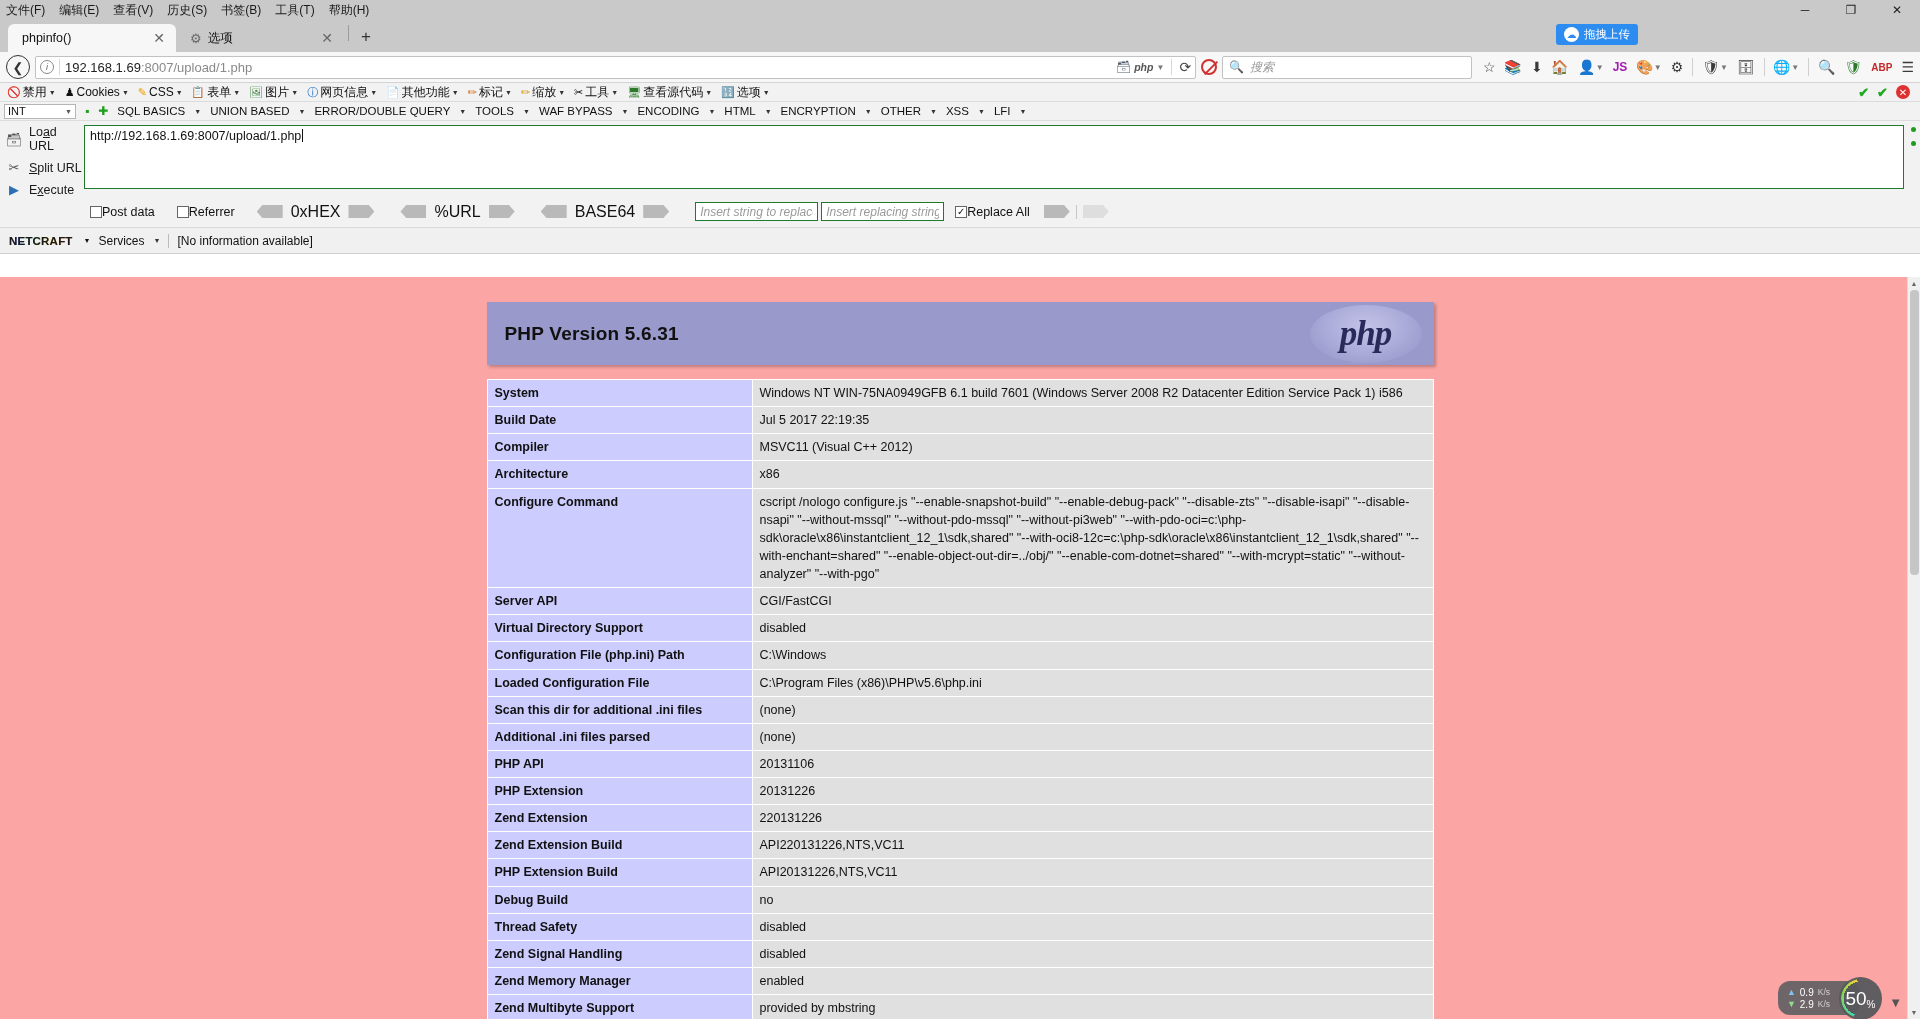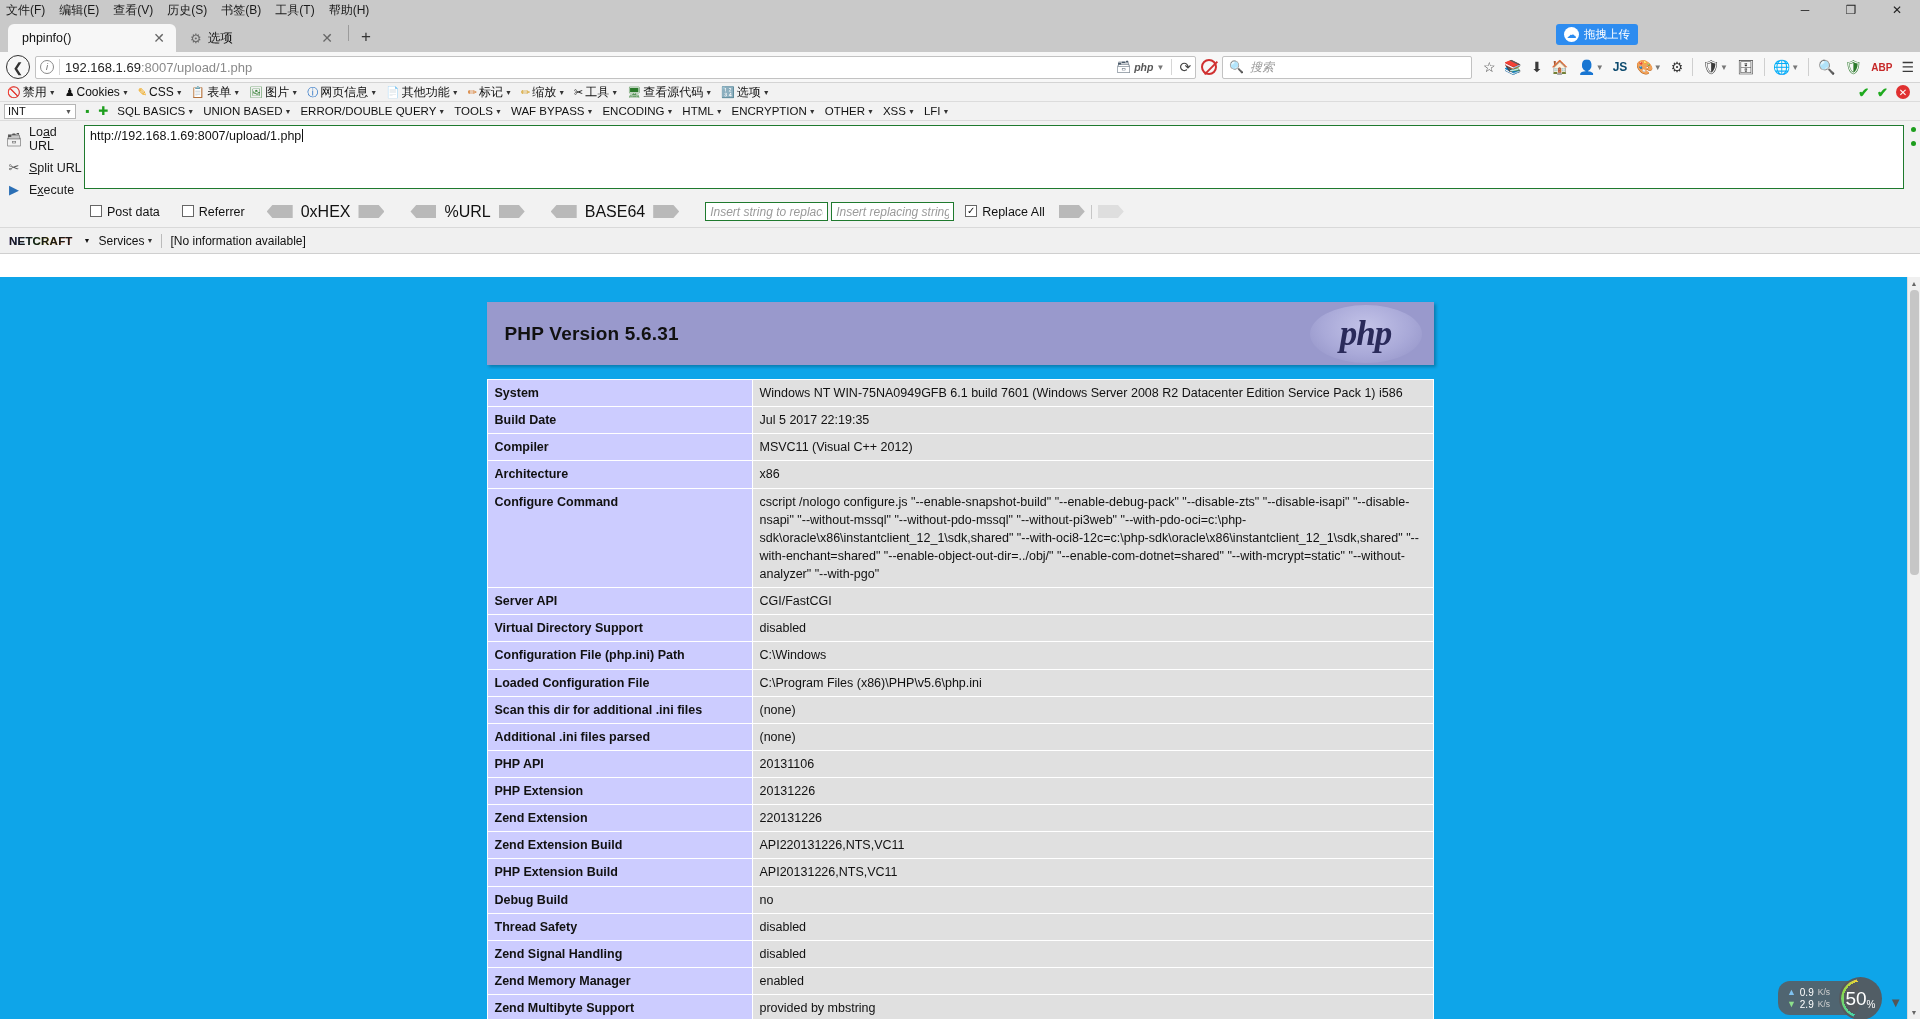--- a/index.html
+++ b/index.html
@@ -115,21 +115,21 @@
     padding:0 4px; font-size:11.5px; border-bottom:1px solid #dcdcdc; white-space:nowrap;
   }
   .int-sel{
     width:72px; height:15px; border:1px solid #b5b5b5; background:#fff;
     display:flex; align-items:center; justify-content:space-between; padding:0 3px;
     font-size:11px;
   }
   .int-sel .cv{ font-size:7px; color:#555;}
   .minus-g{ color:#1d9e1d; font-size:12px; }
   .plus-g{ color:#1d9e1d; font-size:12px; }
-  .sqlitem{ display:flex; align-items:center; gap:2px;justify-content:space-between;}
+  .sqlitem{ display:flex; align-items:center; gap:9px;justify-content:space-between;}
   .sqlitem .ar{ font-size:7px; color:#333; }
 
   .hackbar{
     background:#f2f2f2; display:flex; padding:4px 0 0 0; position:relative;
   }
   .hb-left{ width:84px; padding-left:6px; display:flex; flex-direction:column; gap:7px; }
   .hb-btn{ display:flex; align-items:center; gap:7px; font-size:12.5px; color:#1a1a1a; }
   .hb-btn .ic{ width:16px; display:flex; align-items:center; justify-content:center; font-size:13px; color:#555;}
   .hb-btn u{ text-decoration:underline; }
   .hb-area{
@@ -140,21 +140,21 @@
               vertical-align:-2px; margin-left:0.5px;}
   .hb-right-dots{ position:absolute; right:4px; top:6px; display:flex; flex-direction:column; gap:9px;}
   .dot-g{ width:5px;height:5px;border-radius:50%;background:#1d9e1d;}
 
   .optrow{
     background:#f2f2f2; height:30px; display:flex; align-items:center;
     gap:0; padding:3px 0 4px 90px; font-size:12.5px;
   }
   .cbx{ width:12px;height:12px;border:1px solid #666;background:#fff; display:inline-flex;
         align-items:center;justify-content:center;font-size:10px;color:#111; flex:0 0 auto;}
-  .optitem{ display:flex; align-items:flex-start; gap:5px; margin-right:22px;}
+  .optitem{ display:flex; align-items:center; margin-right:22px;}
   .arrow-l{
     width:26px;height:13px;background:#b9b9b9;position:relative;
     clip-path:polygon(100% 0,100% 100%,22% 100%,0 50%,22% 0);
   }
   .arrow-r{
     width:26px;height:13px;background:#b9b9b9;position:relative;
     clip-path:polygon(0 0,78% 0,100% 50%,78% 100%,0 100%);
   }
   .arrow-r.hollow{ background:#dedede; }
   .encgroup{ display:flex; align-items:center; gap:8px; margin-right:26px;}
@@ -176,21 +176,21 @@
     font-weight:bold; font-size:11.5px; letter-spacing:0.2px; padding:1px 3px;
     background:linear-gradient(90deg,#8e5bd0,#3d6fd0,#3fb34f,#f0d020,#e86a20,#d03030);
     color:#111; -webkit-background-clip:text; background-clip:text;
   }
   .netlogo span{ color:#1a1a1a; }
   .net-sep{ width:1px;height:14px;background:#bbb;}
 
   
   .content{
     position:absolute; left:0; right:0; top:277px; bottom:0;
-    background:#0ea5e9; overflow:hidden;
+    background:#fca5a5; overflow:hidden;
   }
   .php-wrap{ width:947px; margin:0 auto; padding-top:25px; }
   .php-head{
     background:#9999cc; height:63px; display:flex; align-items:center;
     justify-content:space-between; padding:0 8px 0 18px;
     box-shadow:2px 2px 3px rgba(0,0,0,0.25);
   }
   .php-head h1{ margin:0; font-size:19px; font-weight:bold; color:#111; letter-spacing:0.2px;}
   .php-logo{
     width:120px;height:63px; display:flex; align-items:center; justify-content:center;
@@ -313,21 +313,21 @@
   <div class="searchbox">
     <span class="mag">🔍</span>
     <span class="ph">搜索</span>
   </div>
   <div class="nav-icons">
     <span class="ni">☆</span>
     <span class="ni">📚</span>
     <span class="ni">⬇</span>
     <span class="ni">🏠</span>
     <span class="ni">👤<span class="caret">▼</span></span>
-    <span class="ni" style="color:#0c4a6e;font-weight:bold;font-size:12px">JS</span>
+    <span class="ni" style="color:#a21caf;font-weight:bold;font-size:12px">JS</span>
     <span class="ni">🎨<span class="caret">▼</span></span>
     <span class="ni">⚙</span>
     <span class="sep-v"></span>
     <span class="ni">🛡<span class="caret">▼</span></span>
     <span class="ni">🗄</span>
     <span class="sep-v"></span>
     <span class="ni">🌐<span class="caret">▼</span></span>
     <span class="sep-v"></span>
     <span class="ni">🔍</span>
     <span class="ni" style="color:#2a7a2a">🛡</span>

